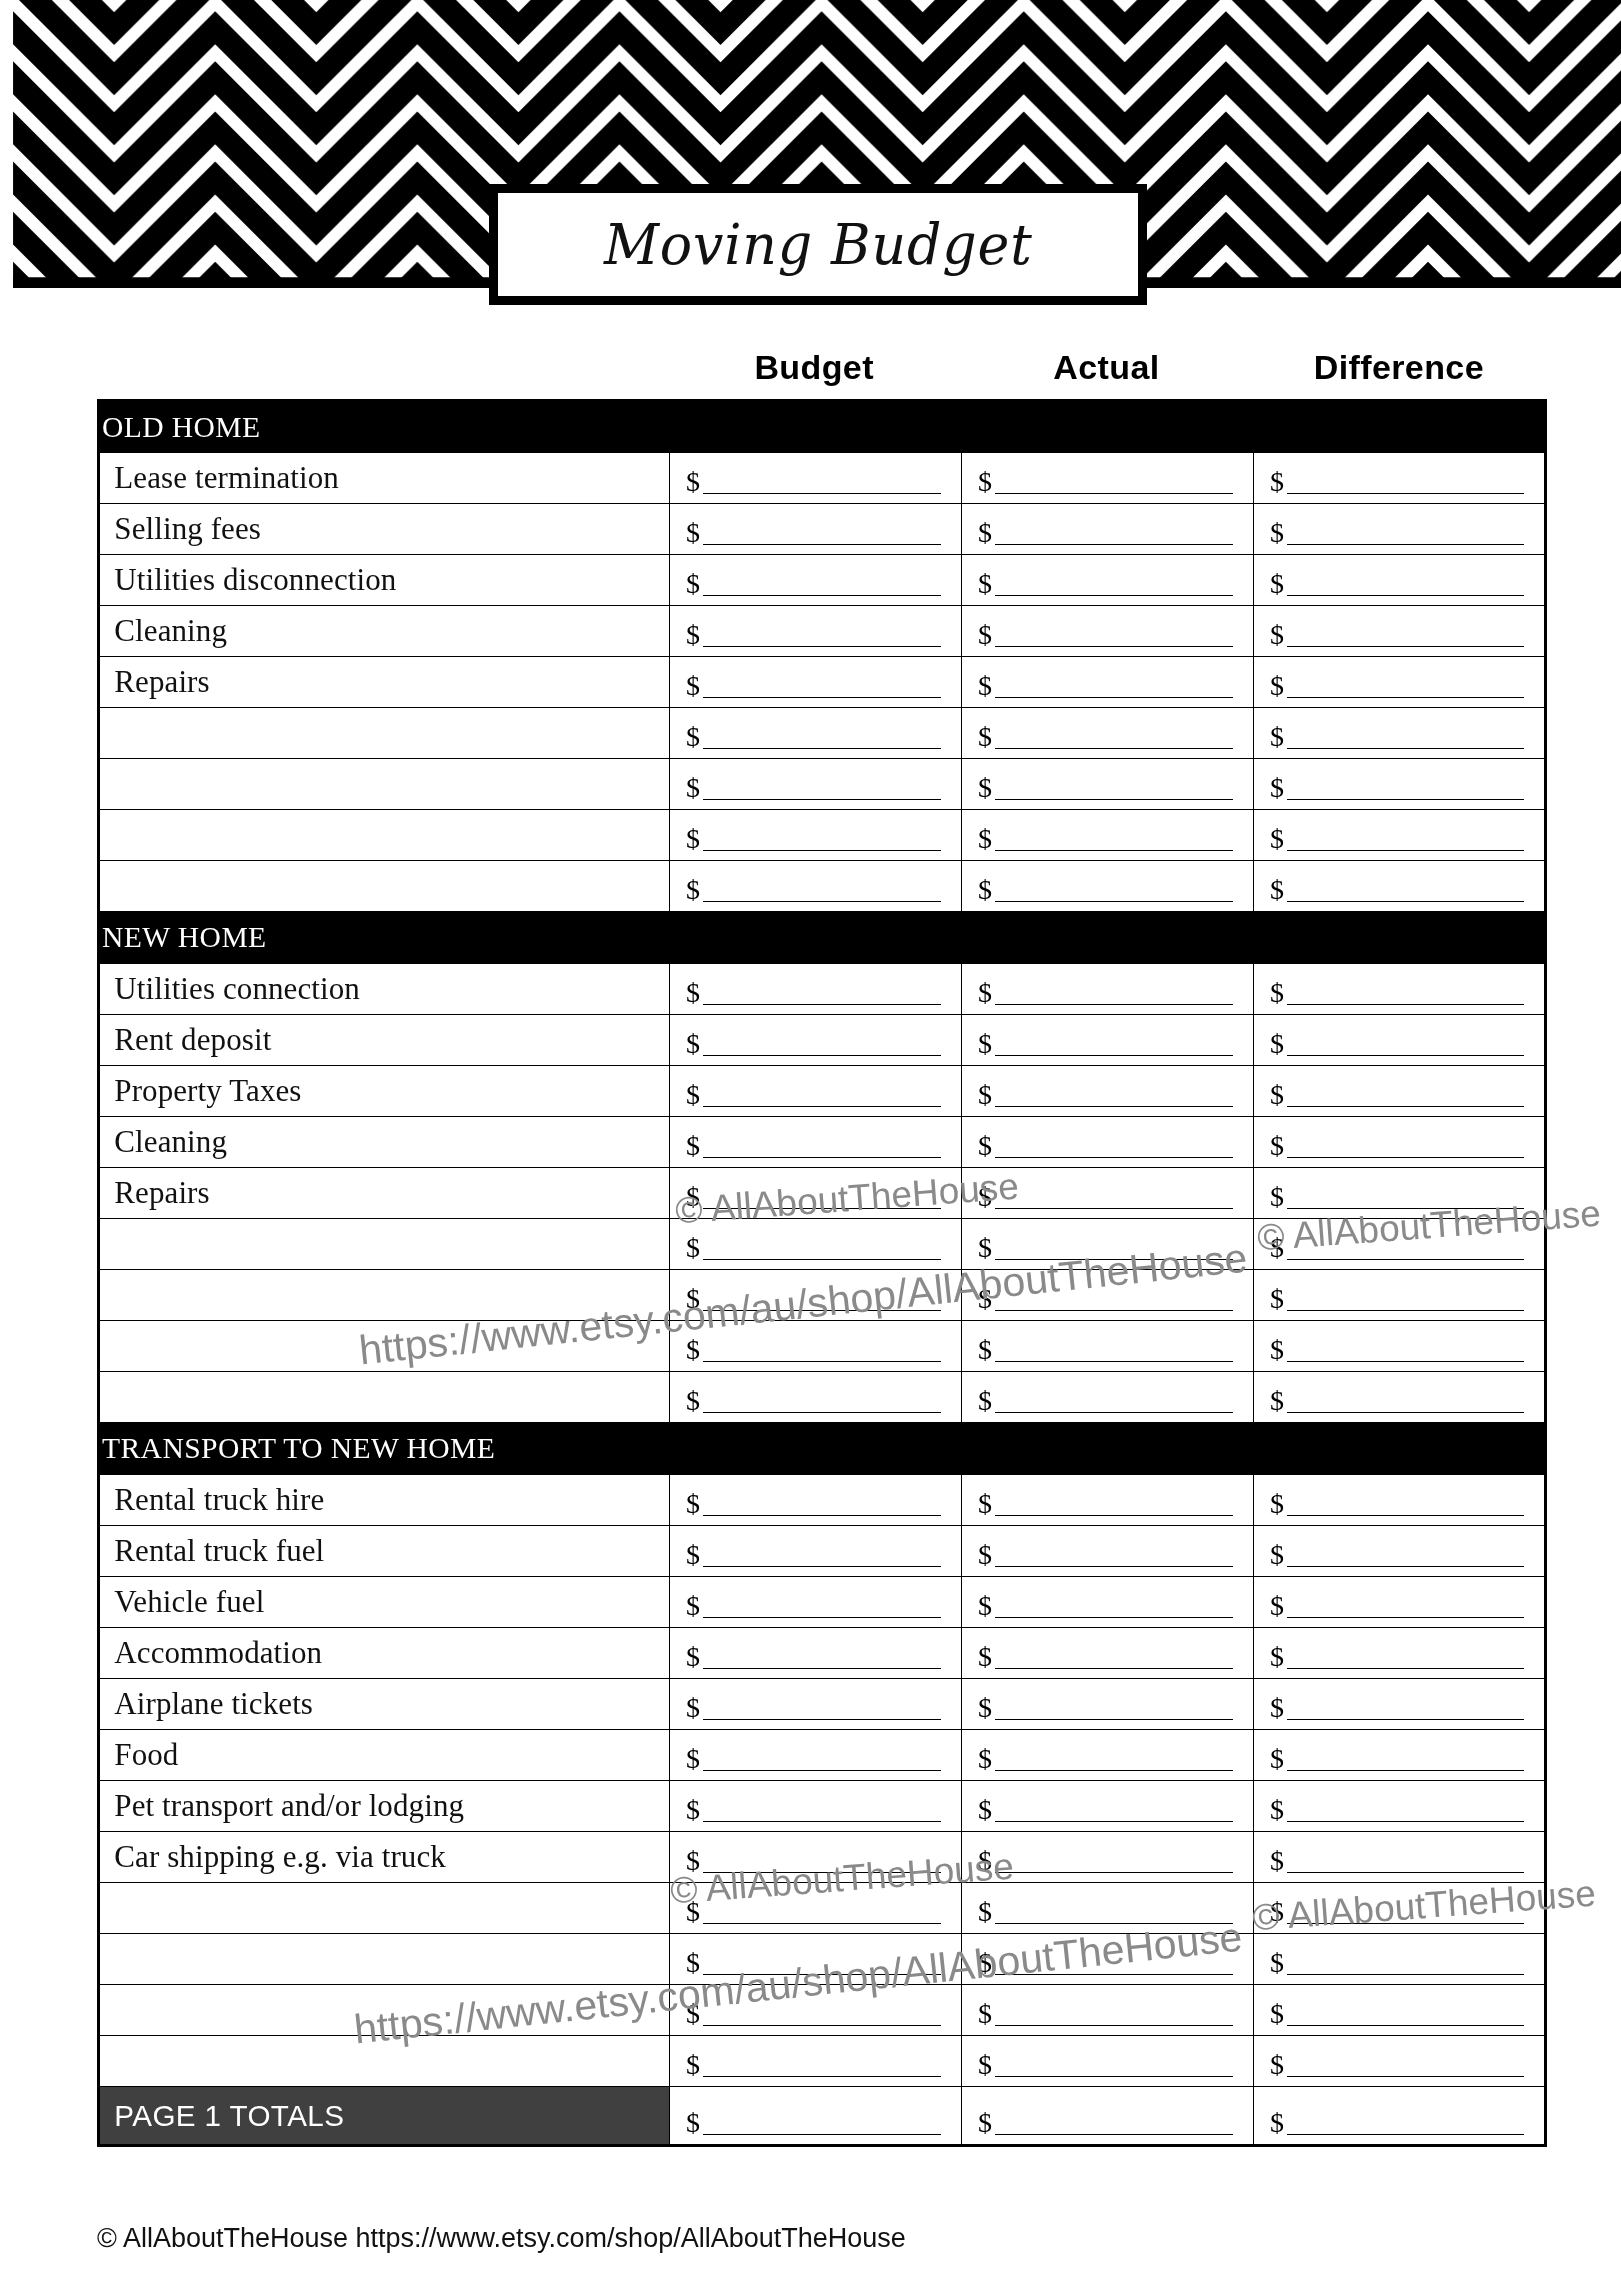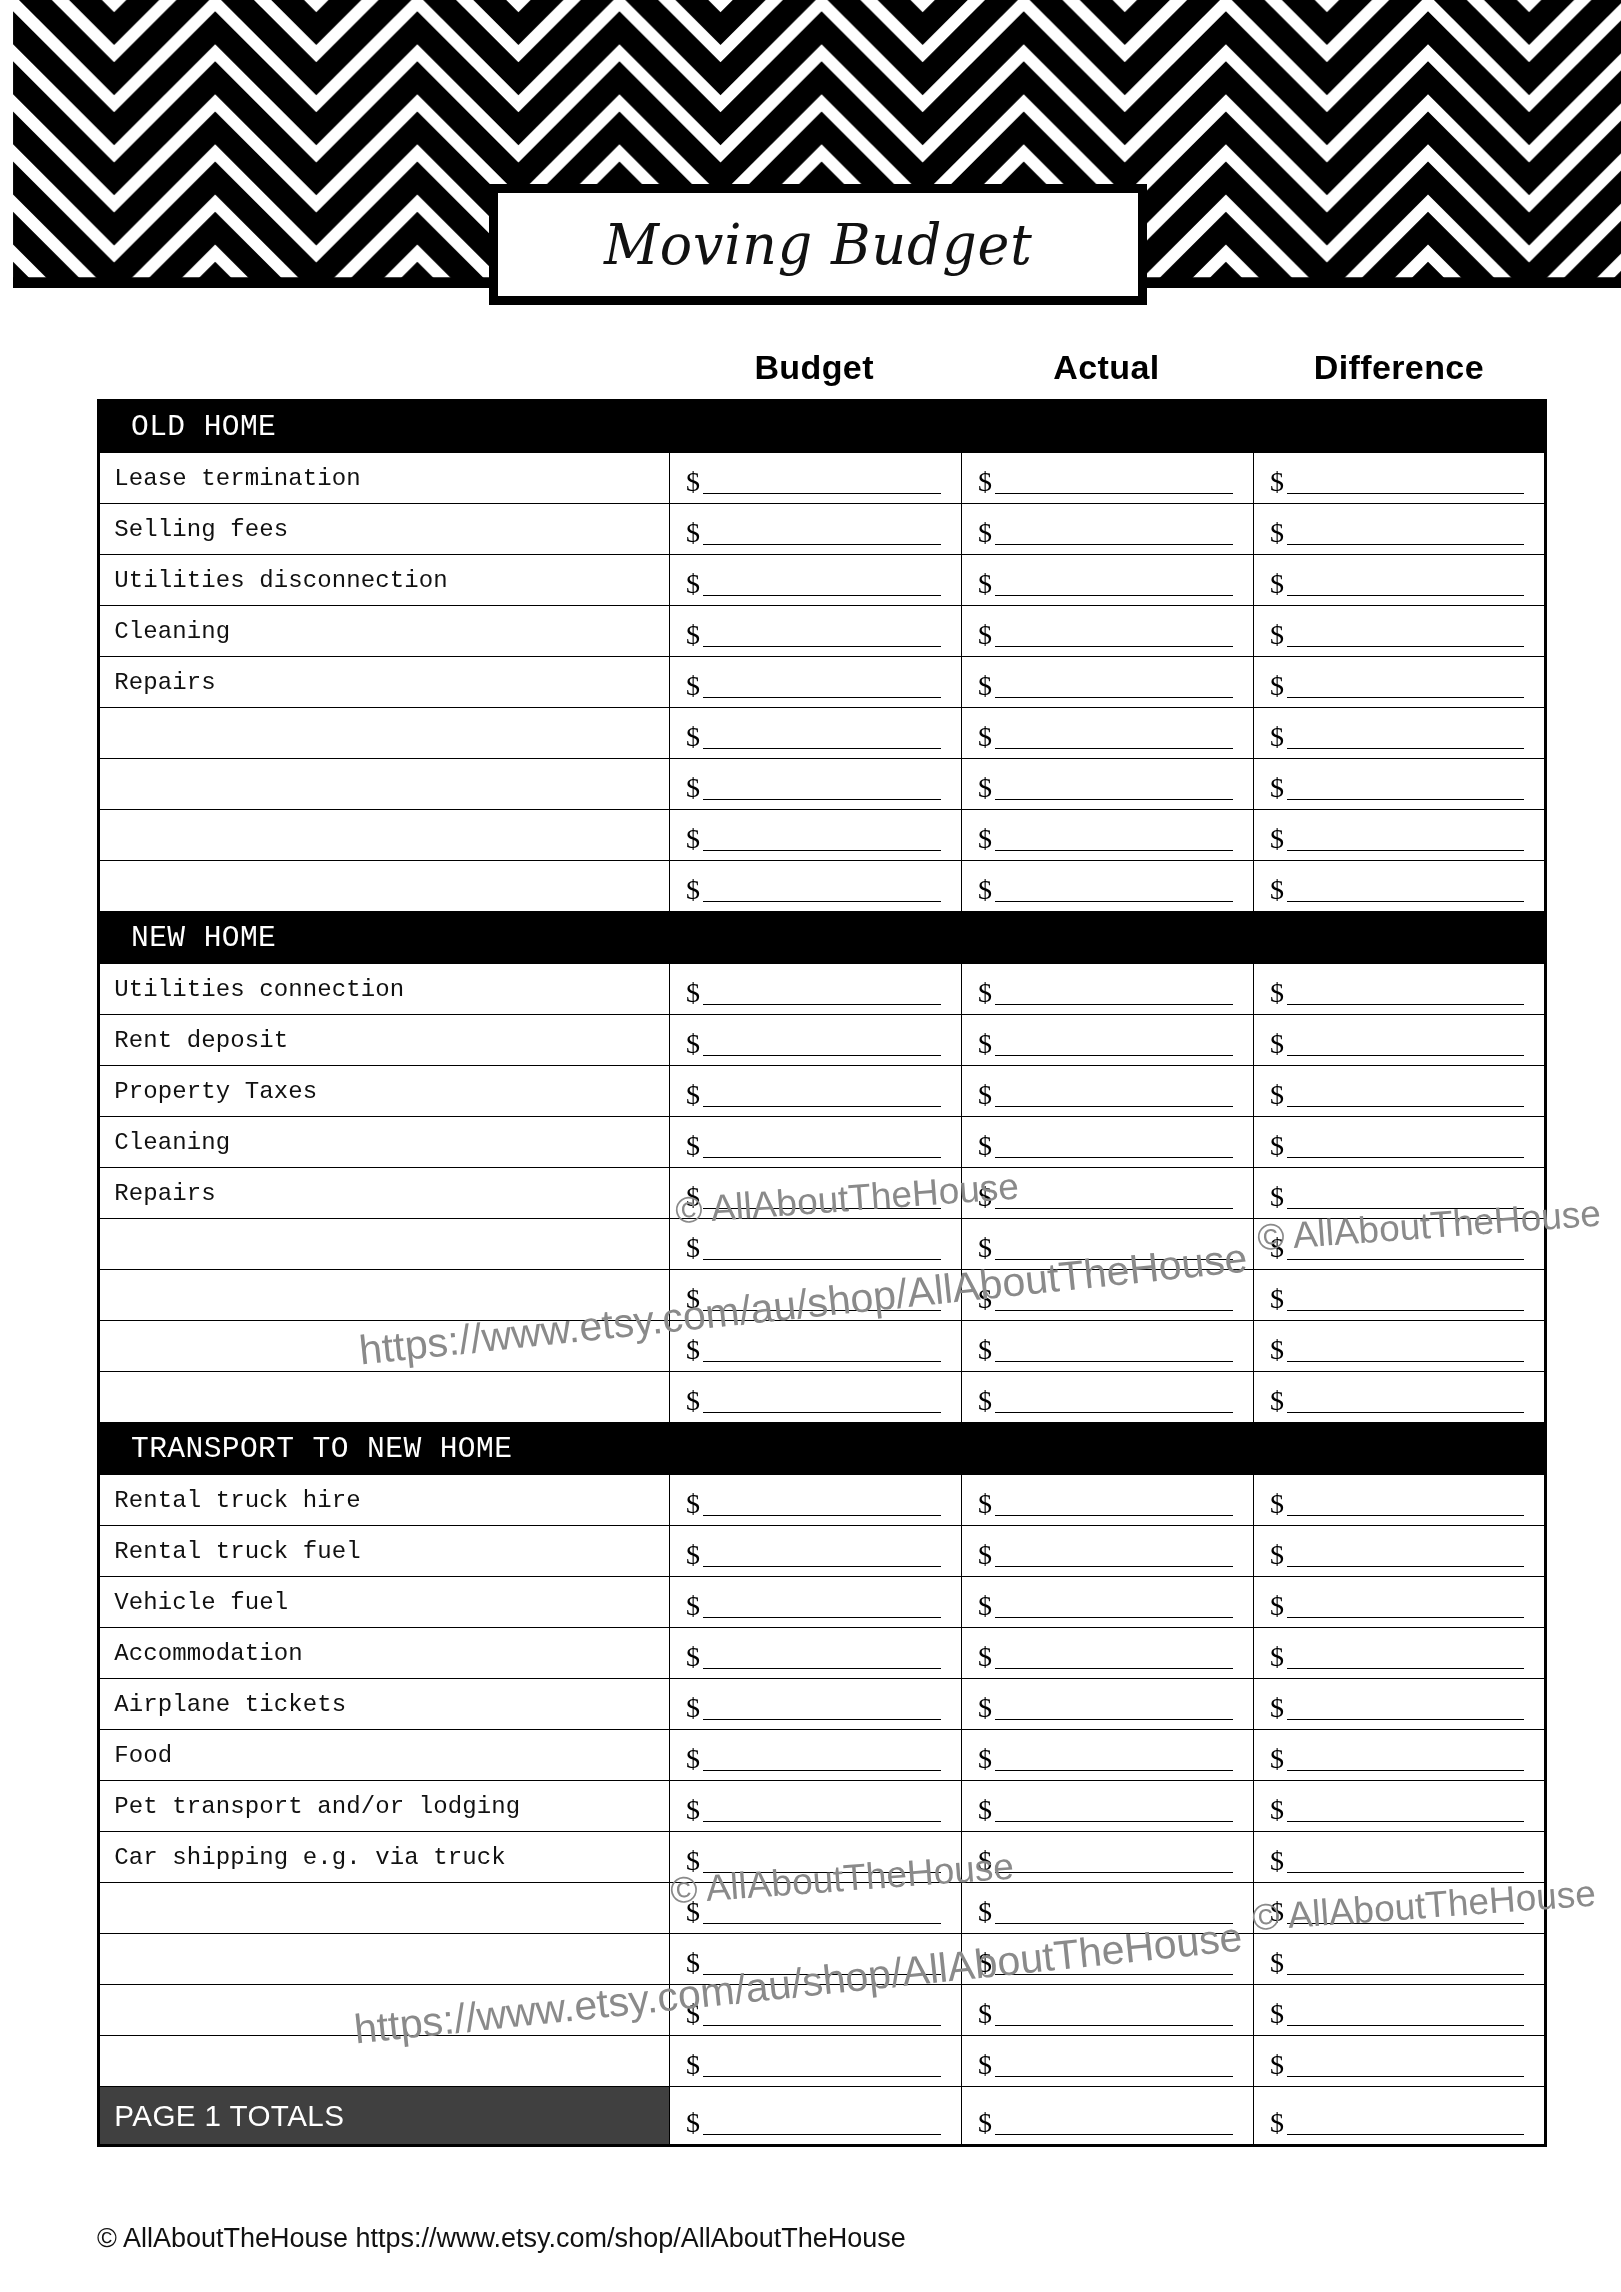--- a/index.html
+++ b/index.html
@@ -96,35 +96,35 @@
     vertical-align: middle;
   }
 
   
   tr.section-row td {
     background: #000000;
     height: 52px;
     border-color: #000;
   }
   tr.section-row td.sec-label {
-    padding-left: 31px;
+    padding-left: 2px;
     color: #ffffff;
     font-size: 29.6px;
-    font-family: Liberation Mono, monospace;
+    font-family: Liberation Serif, serif;
     letter-spacing: 0.4px;
     white-space: nowrap;
   }
   tr.section-row td.sec-blank { background: #000; }
 
   
   td.item-label {
     padding-left: 14.3px;
-    font-size: 24px;
+    font-size: 31px;
     color: #111;
-    font-family: Liberation Mono, monospace;
+    font-family: Liberation Serif, serif;
     white-space: nowrap;
     letter-spacing: 0.1px;
   }
   td.money-cell {
     position: relative;
     padding: 0 19.7px 0 16px;
   }
   .money-inner {
     display: flex;
     align-items: flex-end;

